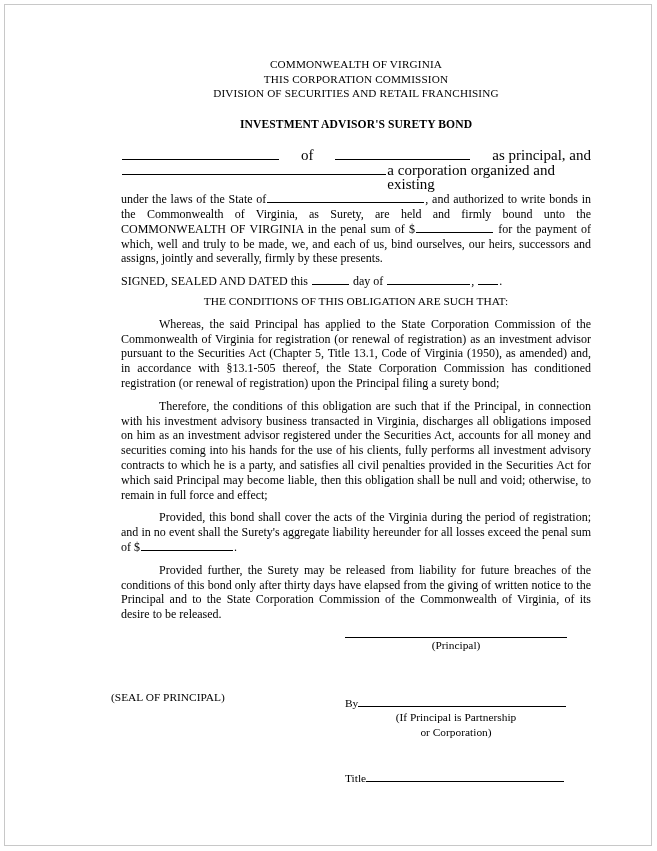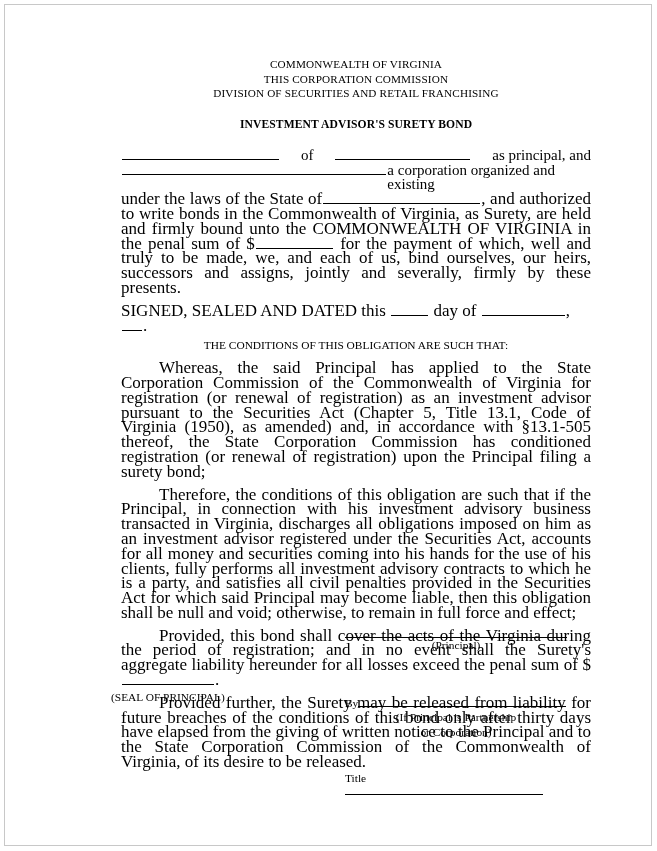--- a/index.html
+++ b/index.html
@@ -43,21 +43,21 @@
   .doc-title {
     text-align: center;
     font-size: 11.6px;
     font-weight: bold;
     margin-top: 17px;
     letter-spacing: 0.1px;
   }
 
   
   p.body {
-    font-size: 17px;
+    font-size: 12px;
     line-height: 14.8px;
     text-align: justify;
     text-justify: inter-word;
     margin: 0;
   }
   p.gap-top-lg { margin-top: 8px; }
   .indent-para { text-indent: 38px; }
 
   .center-head {
     text-align: center;
@@ -123,21 +123,21 @@
     left: 0;
     top: 53px;
     font-size: 11.4px;
     white-space: nowrap;
   }
   .by-row, .title-row {
     display: flex;
     align-items: baseline;
   }
   .by-row { margin-top: 43px; }
-  .title-row { margin-top: 31px; flex-direction: column; }
+  .title-row { margin-top: 31px; }
   .by-rule {
     border-bottom: 1px solid #000;
     height: 9px;
     flex: 0 0 auto;
   }
   .by-rule-w { width: 208px; }
   .title-rule-w { width: 198px; }
   .by-caption {
     text-align: center;
     width: 222px;

